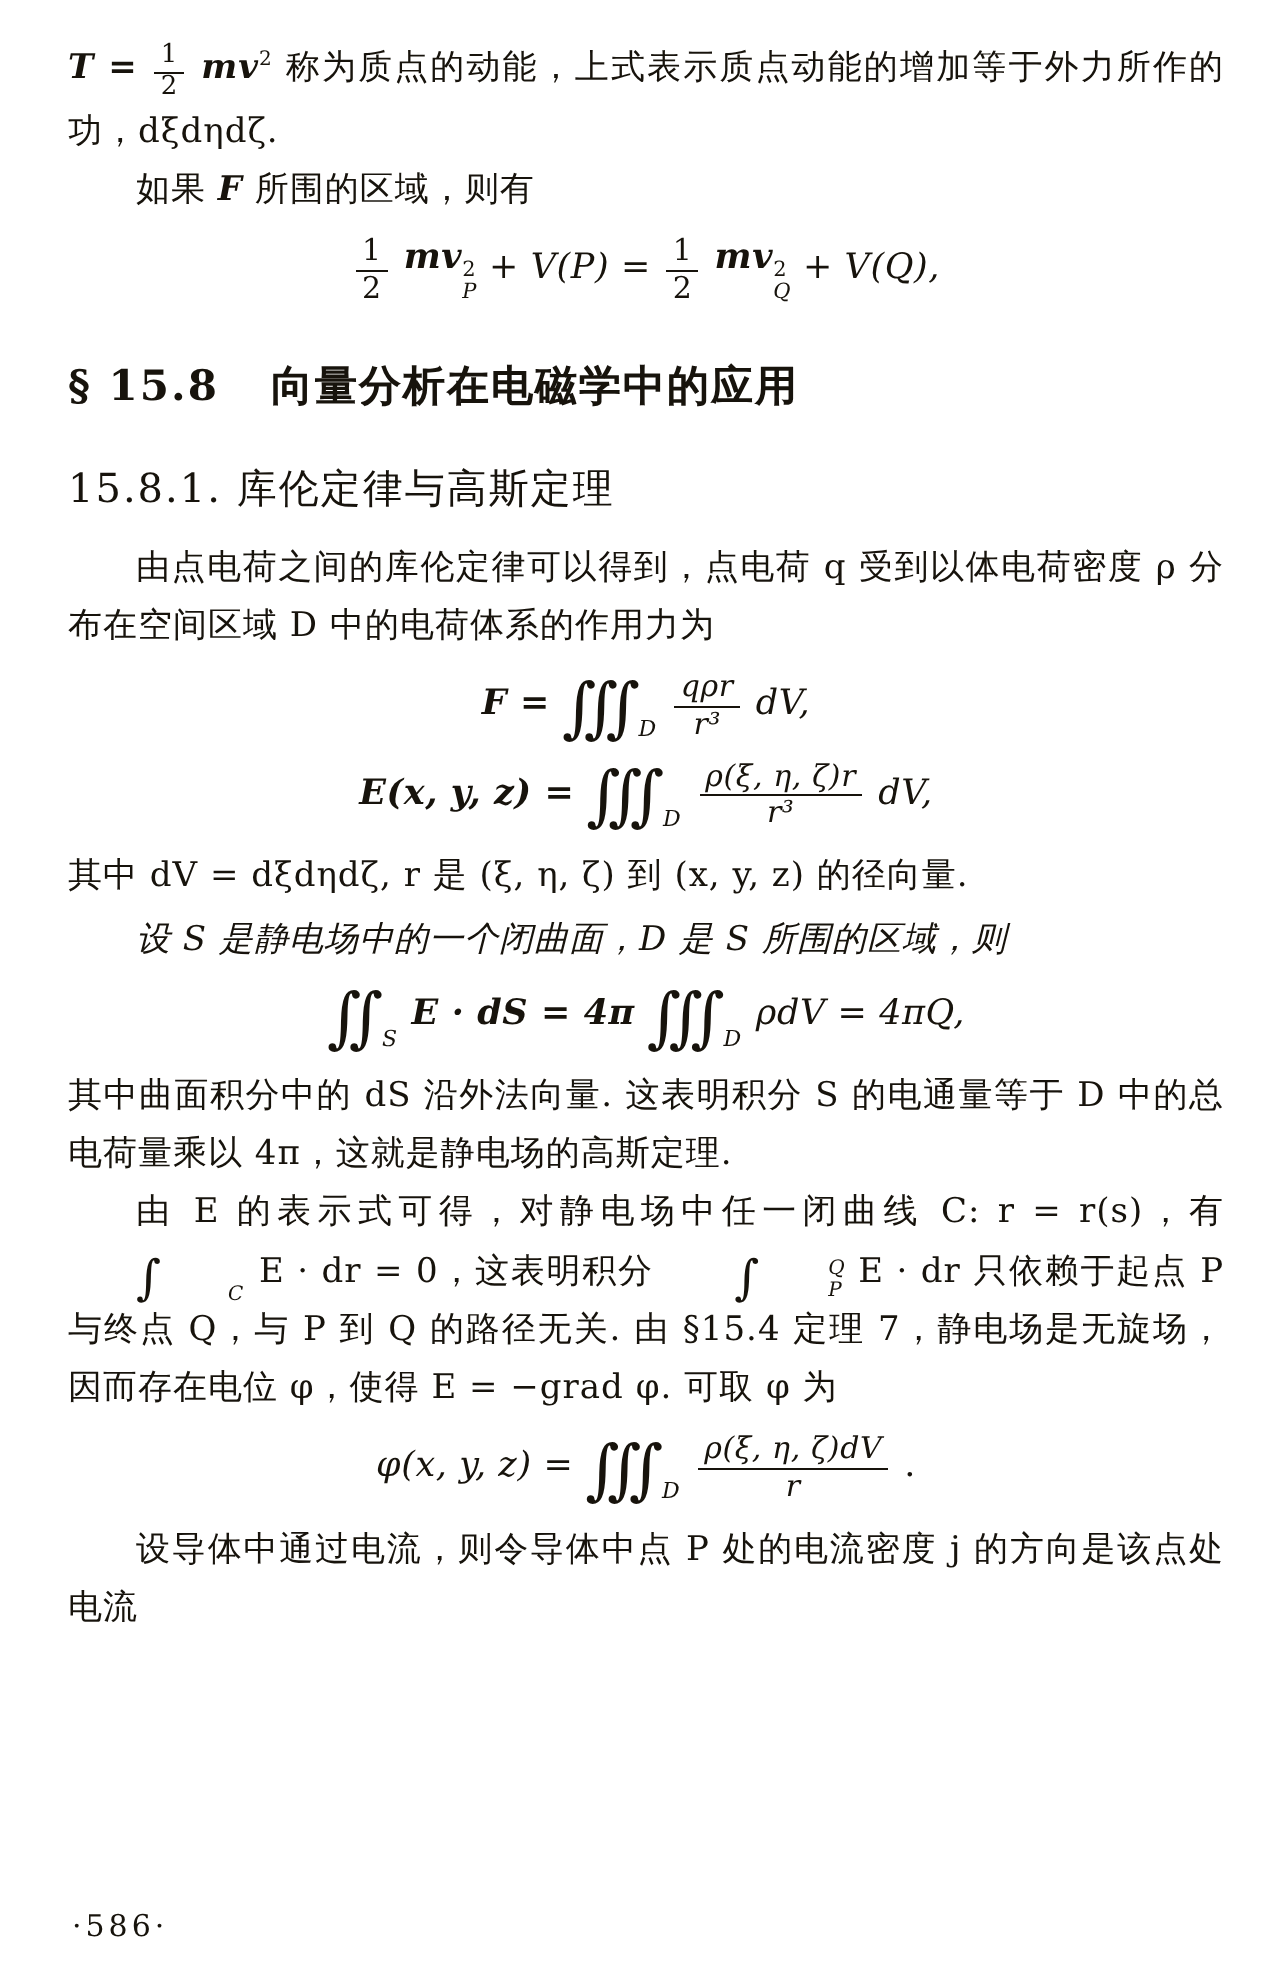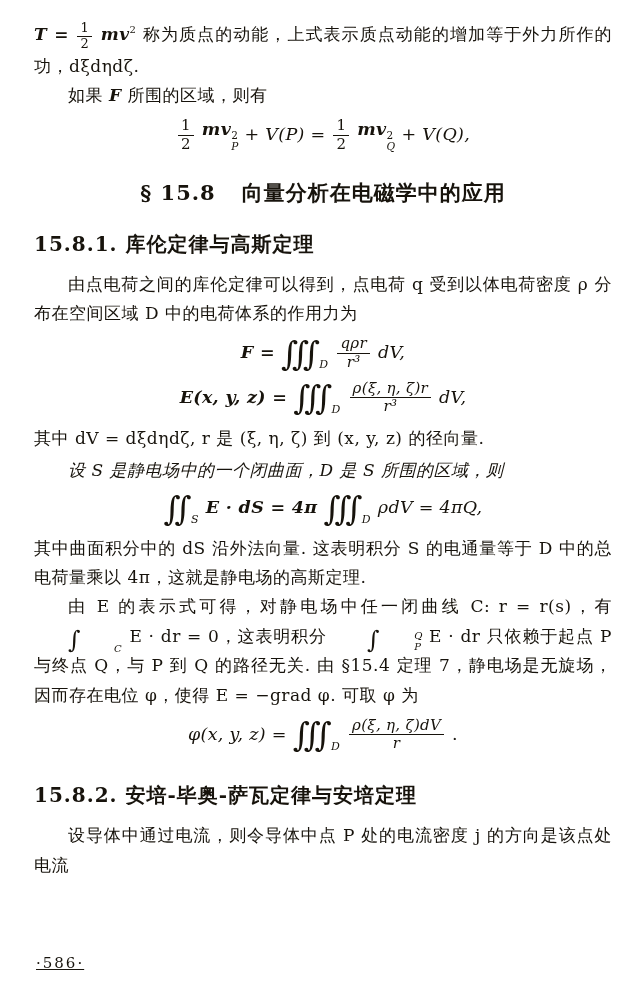--- a/index.html
+++ b/index.html
@@ -63,41 +63,40 @@
   .iintwrap { display:inline-flex; align-items:center; vertical-align:-6px; }
   .iint { font-size:24px; line-height:0.9; }
   .iint-sub { font-size:10px; font-style:italic; transform:translate(-1px,8px); }
   .iint-supsub {
     display:inline-flex; flex-direction:column;
     font-size:10px; line-height:1.1; font-style:italic;
     transform:translateY(1px);
   }
 
   .sec-heading {
-    text-align:center;
+    text-align:left;
     font-weight:bold;
     font-size:21px;
     letter-spacing:1px;
     margin:26px 0 24px 0;
   }
   .sec-heading .sec-num { margin-right:26px; }
   .sub-heading {
     font-size:20px;
-    font-weight:bold;
+    font-weight:normal;
     letter-spacing:1px;
     margin:18px 0 12px 0;
   }
   .sub-heading-2 { margin-top:30px; }
 
   .pagenum {
     position:absolute;
     left:36px; bottom:16px;
     font-size:15px;
     letter-spacing:2px;
-    text-decoration:underline;
   }
 </style>
 </head>
 <body>
 
 <div class="page">
 
   <p class="para">
     <span><span class="bi">T =</span>
       <span class="frac frac-inline"><span class="num">1</span><span class="den">2</span></span>
@@ -210,19 +209,18 @@
         <span class="int-sign">∭</span>
         <span class="int-sub">D</span>
       </span>
     <span class="frac">
         <span class="num it">ρ(ξ, η, ζ)dV</span>
         <span class="den it">r</span>
       </span>
     <span>.</span>
   </div>
 
-  <h3 class="sub-heading sub-heading-2">15.8.2. 安培-毕奥-萨瓦定律与安培定理</h3>
 
   <p class="para indent">设导体中通过电流，则令导体中点 P 处的电流密度 j 的方向是该点处电流</p>
 
   <div class="pagenum">·586·</div>
 
 </div>
 
 </body></html>

